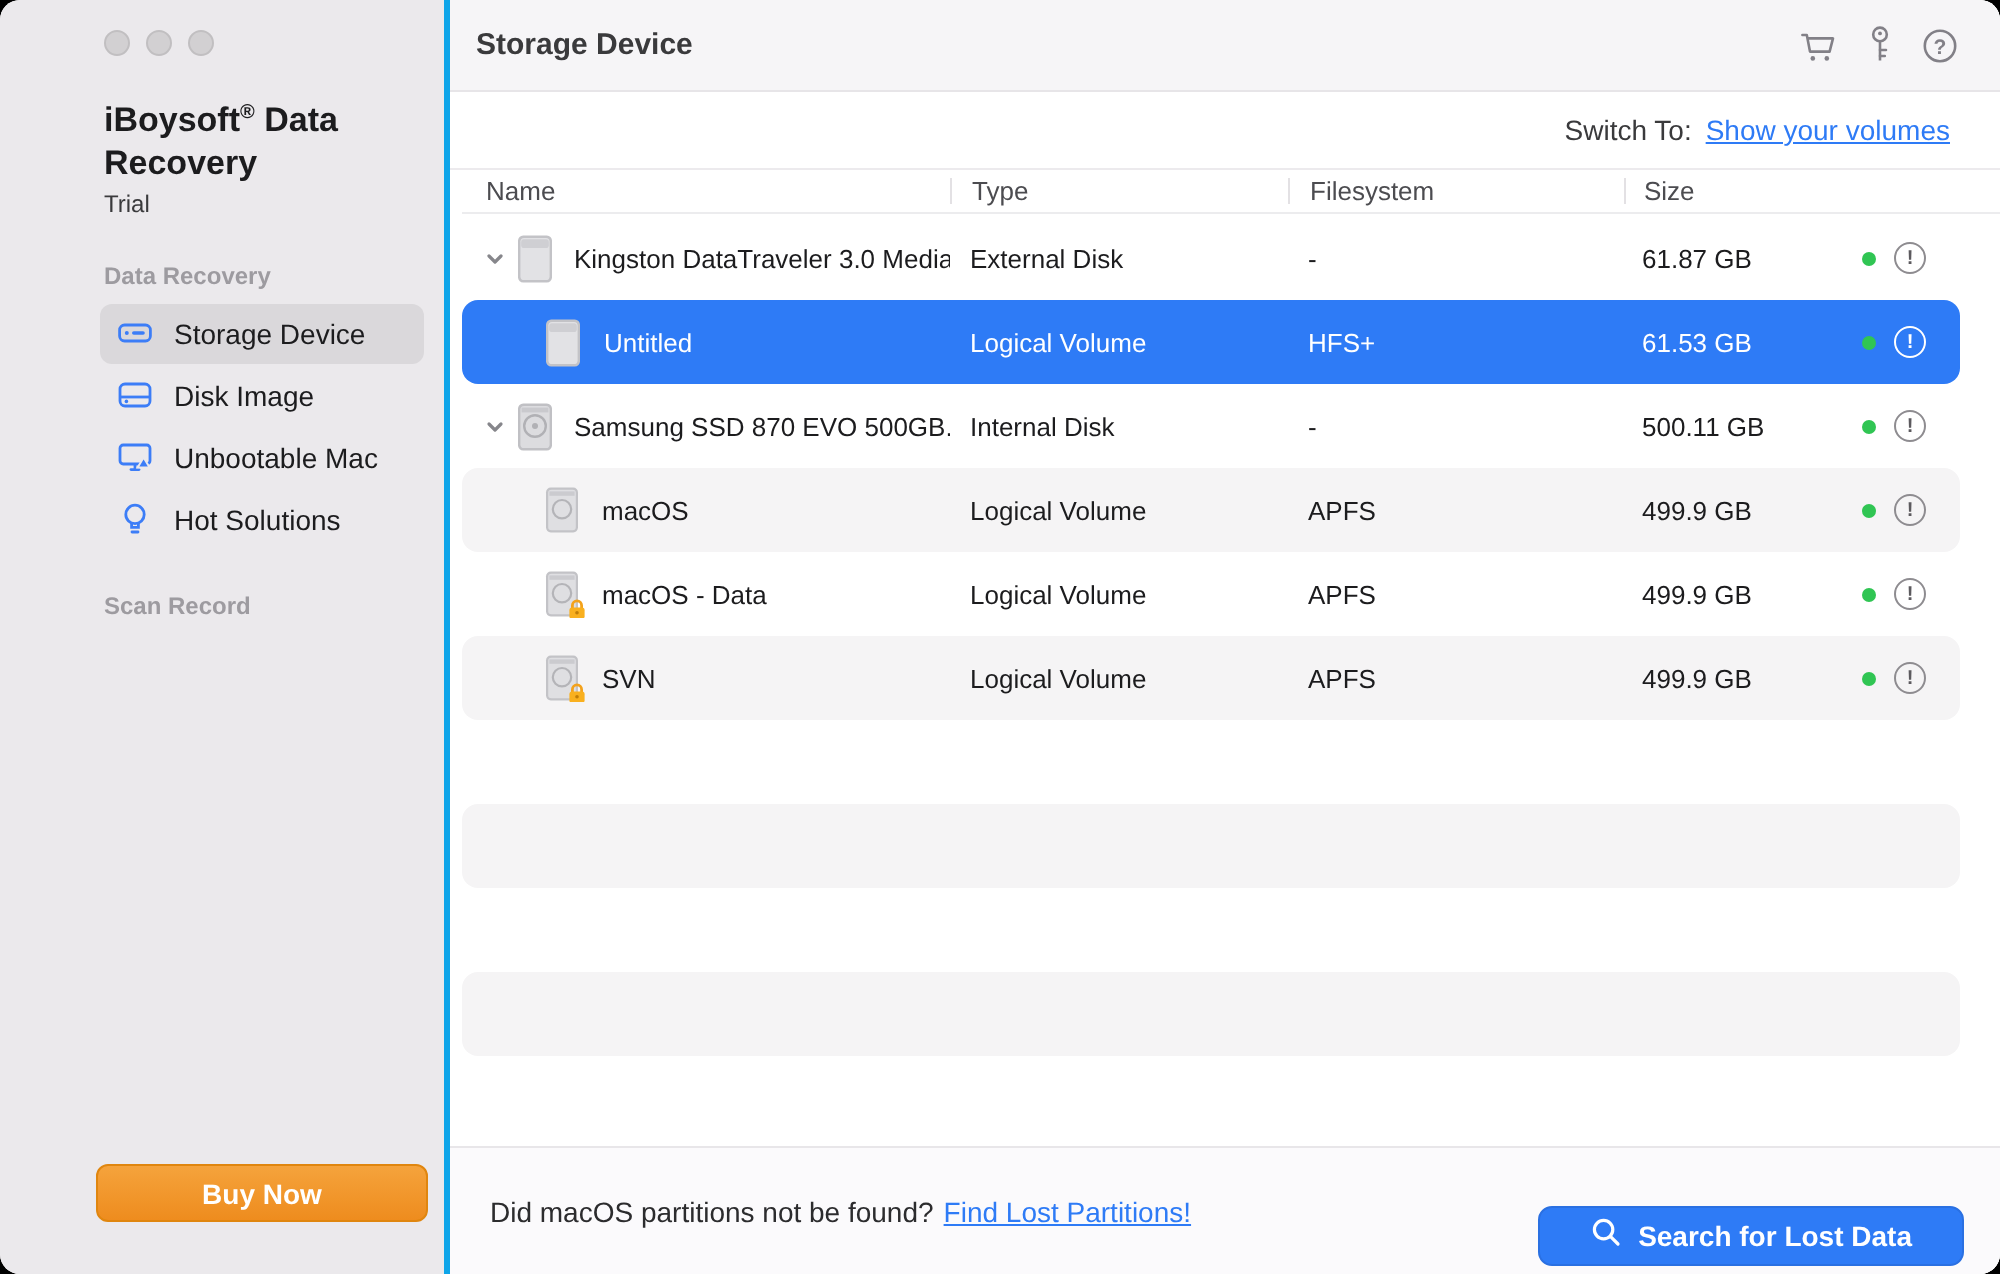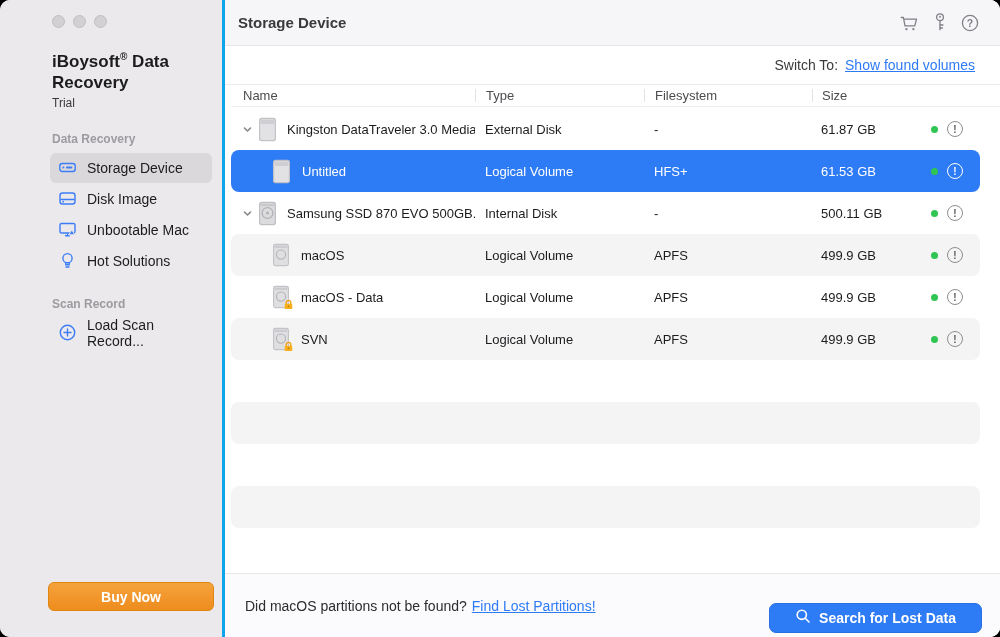--- a/index.html
+++ b/index.html
@@ -116,29 +116,20 @@
                 <circle cx="9.5" cy="7.2" r="4.6" fill="none" stroke="#3c7df7" stroke-width="1.4"></circle>
                 <path d="M7.8 11.5 v2.2 h3.4 v-2.2" fill="none" stroke="#3c7df7" stroke-width="1.4"></path>
                 <path d="M8 16 h3" stroke="#3c7df7" stroke-width="1.4" stroke-linecap="round"></path>
               </svg>
             </span>
             <span>Hot Solutions</span>
           </div>
         </div>
         <div class="side-sec2">
           <div class="side-header">Scan Record</div>
-          <div class="side-item">
-            <span class="ic">
-              <svg width="19" height="19" viewBox="0 0 19 19">
-                <circle cx="9.5" cy="9.5" r="7.2" fill="none" stroke="#3c7df7" stroke-width="1.4"></circle>
-                <path d="M9.5 6 v7 M6 9.5 h7" stroke="#3c7df7" stroke-width="1.4" stroke-linecap="round"></path>
-              </svg>
-            </span>
-            <span>Load Scan Record...</span>
-          </div>
         </div>
       </div>
     <div class="side-spacer"></div>
     <button class="buy-btn">Buy Now</button>
   </div>
 
   <div class="main">
     <div class="topbar">
       <div class="topbar-title">Storage Device</div>
       <div class="topbar-icons" id="topbar-icons">
@@ -161,21 +152,21 @@
             <svg width="20" height="20" viewBox="0 0 20 20">
               <circle cx="10" cy="10" r="7.6" fill="none" stroke="#828087" stroke-width="1.3"></circle>
               <text x="10" y="13.8" text-anchor="middle" font-size="10.5" font-weight="700" fill="#828087" font-family="Liberation Sans, sans-serif">?</text>
             </svg>
           </span>
         </div>
     </div>
 
     <div class="switch-row">
       <span>Switch To:</span>
-      <span class="link">Show found volumes</span>
+      <span class="link">Show your volumes</span>
     </div>
 
     <div class="thead">
       <div class="th c-name">Name</div>
       <div class="th c-type">Type</div>
       <div class="th c-fs">Filesystem</div>
       <div class="th c-size">Size</div>
     </div>
 
     <div class="rows" id="rows">

